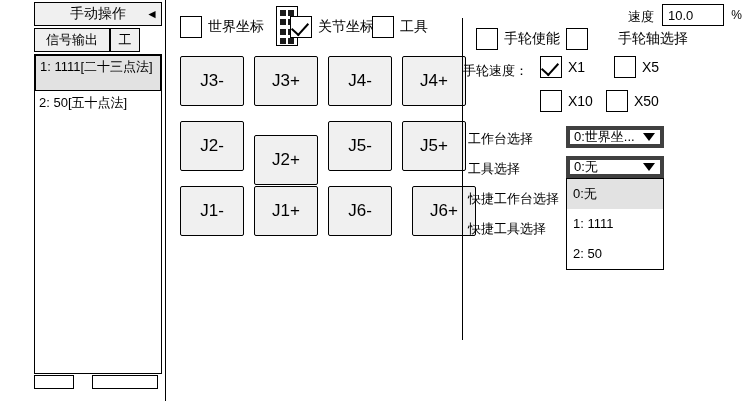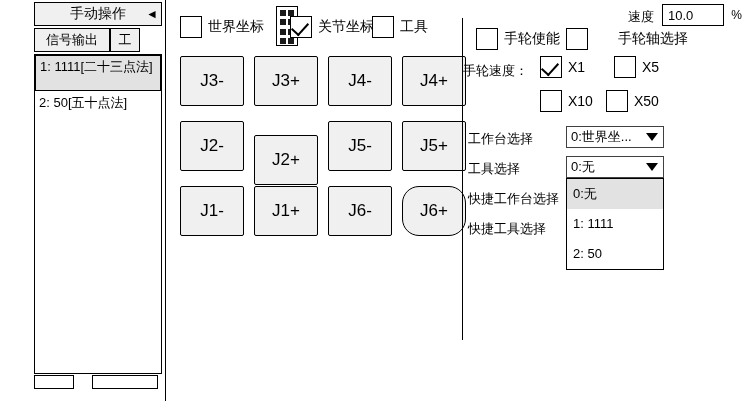--- a/index.html
+++ b/index.html
@@ -256,21 +256,21 @@
   .plain-label {
     position: absolute;
     font-size: 13px;
     white-space: nowrap;
   }
 
   
   .sel {
     position: absolute;
     height: 22px;
-    border: 1px solid #404040;
+    border: 4px solid #404040;
     background: #fff;
     box-sizing: border-box;
     font-size: 13px;
     display: flex;
     align-items: center;
     padding-left: 4px;
   }
   .sel .caret {
     position: absolute;
     right: 5px;
@@ -402,21 +402,21 @@
 
       <div class="jog-btn" style="left:0px;   top:130px;">
           <span>J1-</span>
         </div>
       <div class="jog-btn" style="left:74px;  top:130px;">
           <span>J1+</span>
         </div>
       <div class="jog-btn" style="left:148px; top:130px;">
           <span>J6-</span>
         </div>
-      <div class="jog-btn" style="left:222px; top:130px;border-radius:17px;">
+      <div class="jog-btn" style="left:232px; top:130px;">
           <span>J6+</span>
         </div>
     </div>
 
     <div class="v-divider"></div>
 
     <div class="chk" style="left:310px; top:28px;">
       <span class="box"></span>
       <span class="txt">手轮使能</span>
     </div>

